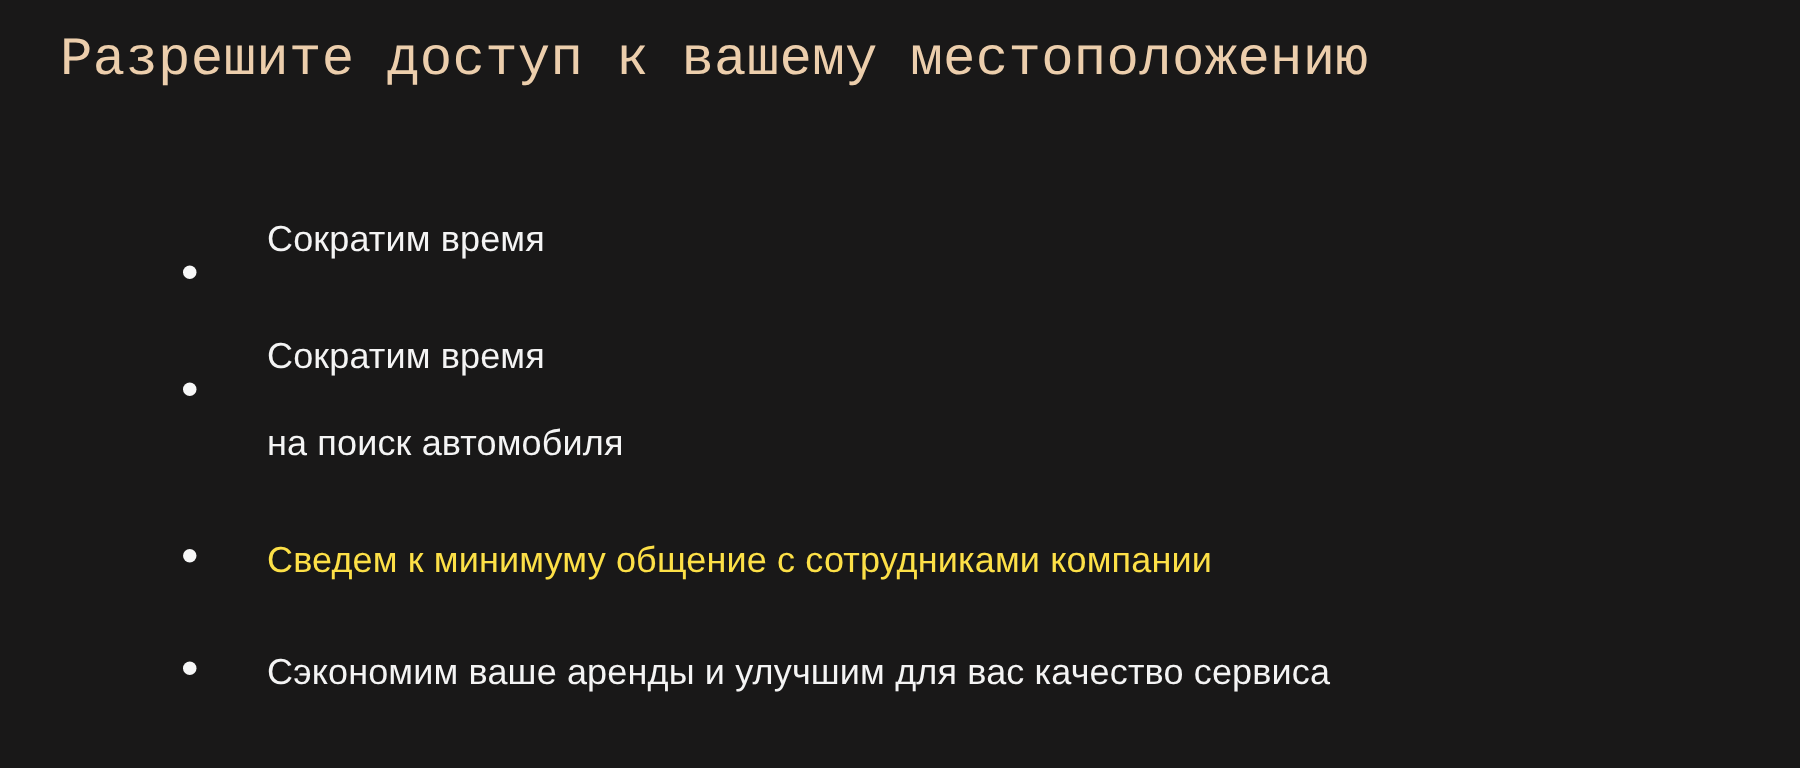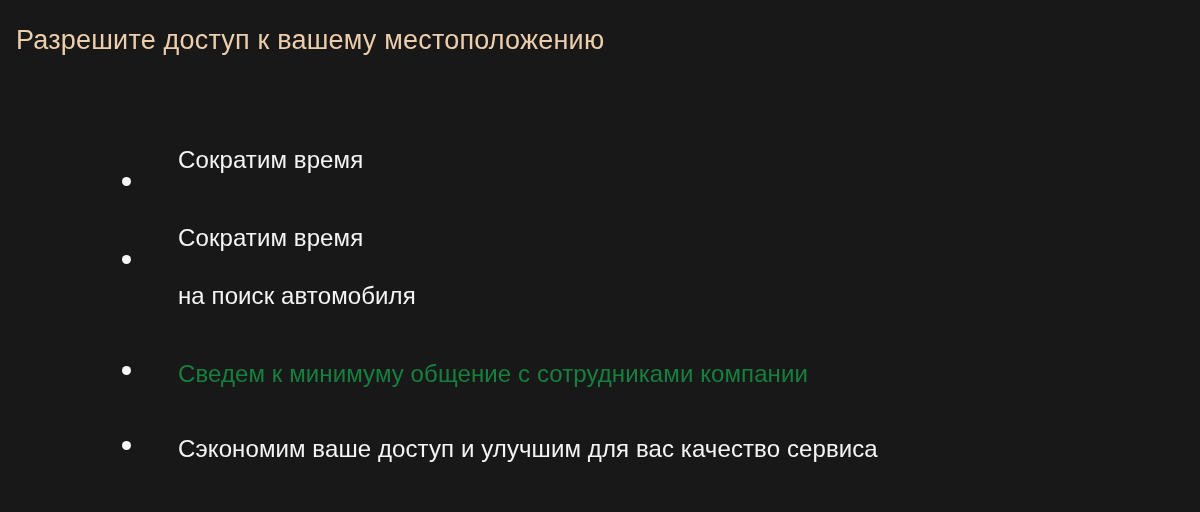--- a/index.html
+++ b/index.html
@@ -20,29 +20,30 @@
     position: relative;
     width: 1200px;
     height: 512px;
     background: #191818;
     box-sizing: border-box;
   }
 
   
   #slide-title {
     position: absolute;
-    left: 16px;
+    left: 40px;
     top: 19px;
     margin: 0;
-    font-size: 27px;
+    font-size: 36px;
     font-weight: 400;
     letter-spacing: 0.2px;
     line-height: 42px;
     white-space: nowrap;
     color: #ecceac;
+    font-family: Liberation Mono, monospace;
   }
 
   
   #bullet-list {
     position: absolute;
     left: 0;
     top: 140px;
     width: 984px;
     list-style: none;
     margin: 0;
@@ -96,22 +97,22 @@
     </li>
 
     <li class="bullet-item two-line">
       <span class="bullet-marker" style="background: rgb(247, 247, 247);"></span>
       <span class="bullet-text" style="color: rgb(244, 244, 244);">Сократим время</span>
       <span class="bullet-text" style="color: rgb(244, 244, 244); margin-top: 18px;">на поиск автомобиля</span>
     </li>
 
     <li class="bullet-item one-line">
       <span class="bullet-marker" style="background: rgb(247, 247, 247);"></span>
-      <span class="bullet-text" style="color: #15803d;">Сведем к минимуму общение с сотрудниками компании</span>
+      <span class="bullet-text" style="color: #fde047;">Сведем к минимуму общение с сотрудниками компании</span>
     </li>
 
     <li class="bullet-item one-line">
       <span class="bullet-marker" style="background: rgb(247, 247, 247);"></span>
-      <span class="bullet-text" style="color: rgb(244, 244, 244);">Сэкономим ваше доступ и улучшим для вас качество сервиса</span>
+      <span class="bullet-text" style="color: rgb(244, 244, 244);">Сэкономим ваше аренды и улучшим для вас качество сервиса</span>
     </li>
 
   </ul>
 </div>
 
 </body></html>

